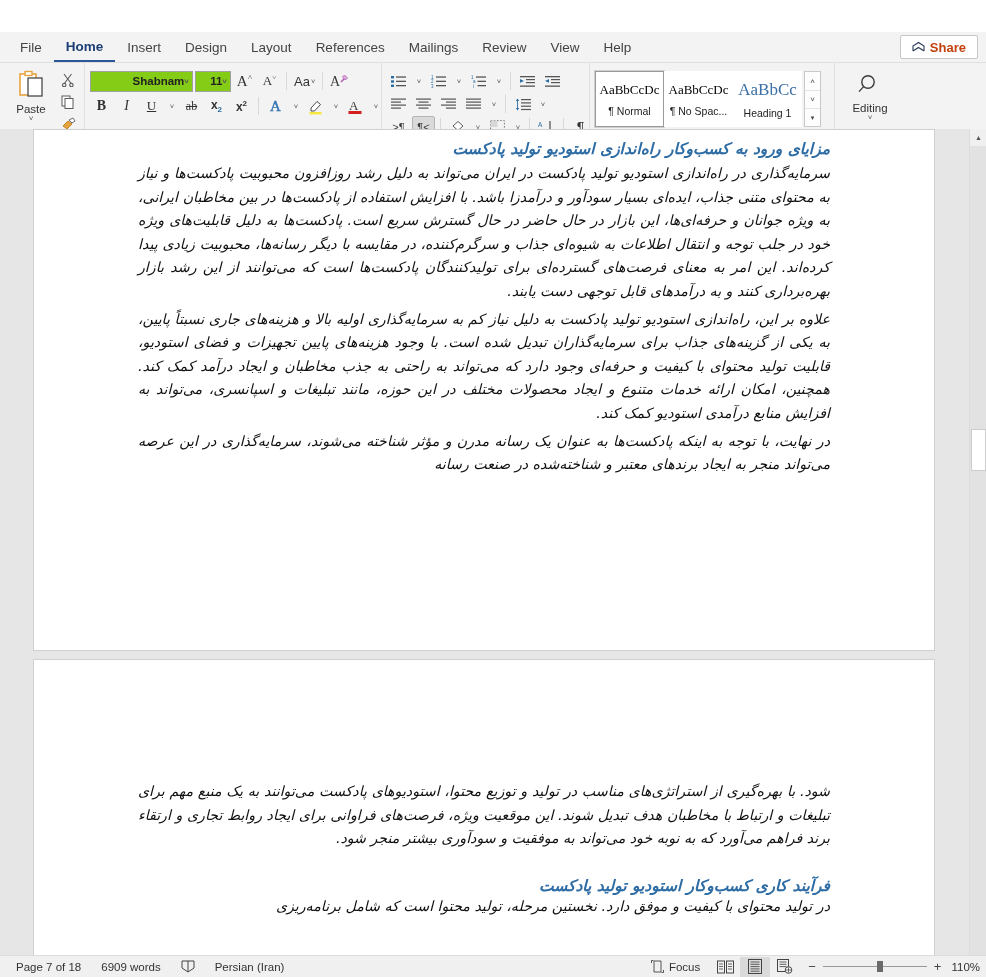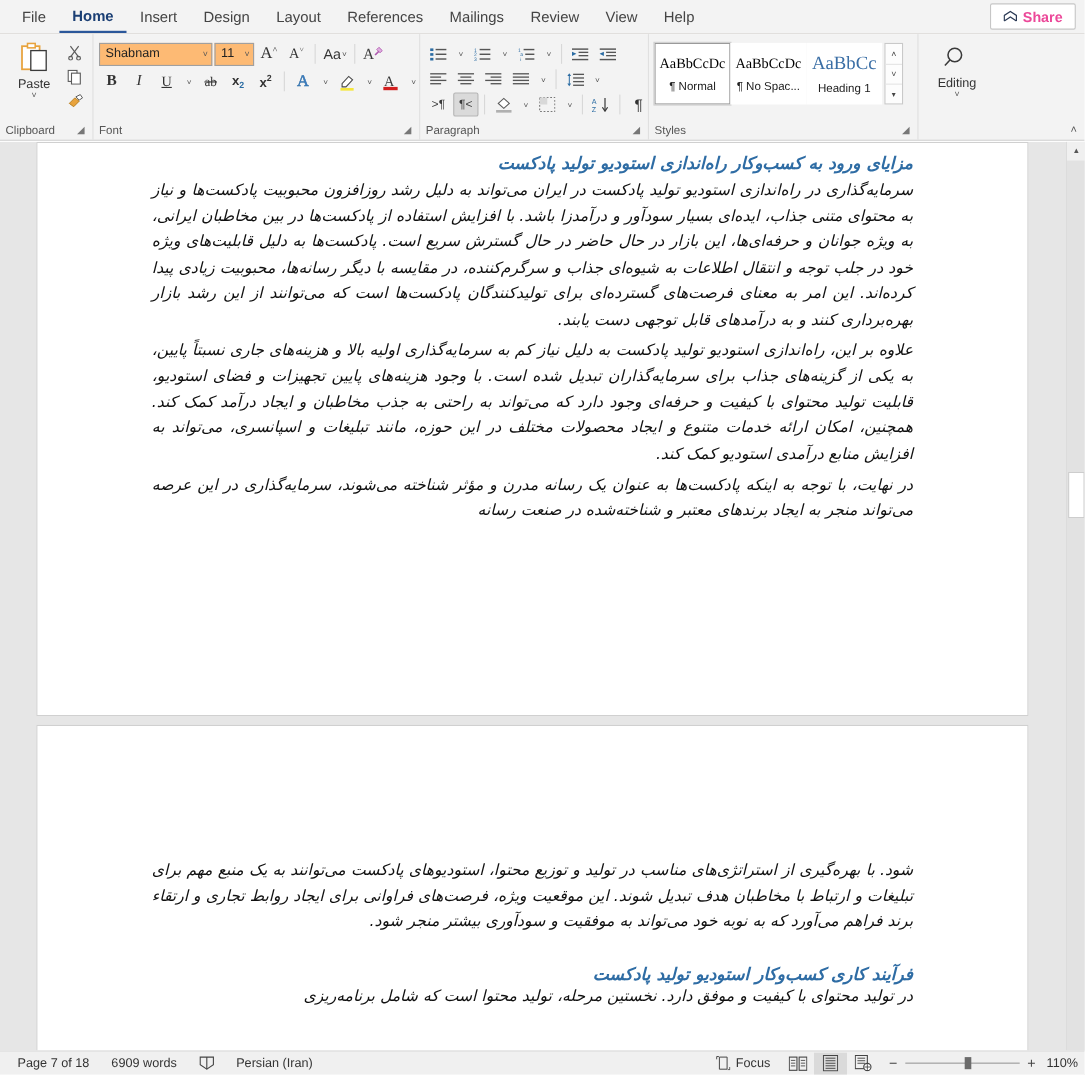--- a/index.html
+++ b/index.html
@@ -13,20 +13,21 @@
 
   
   .tabbar {
     height: 31px;
     background: #f3f3f3;
     border-bottom: 1px solid #e1dfdd;
     display: flex;
     align-items: stretch;
     padding-left: 8px;
     position: relative;
+    margin-top: 32px;
   }
   .tab {
     font-size: 13.5px;
     color: #444444;
     padding: 0 12px;
     display: flex;
     align-items: center;
     cursor: pointer;
     white-space: nowrap;
   }
@@ -38,21 +39,21 @@
   .share-btn {
     position: absolute;
     right: 8px; top: 3px;
     height: 24px;
     display: flex; align-items: center; gap: 5px;
     padding: 0 11px;
     border: 1px solid #c6c6c6;
     background: #ffffff;
     border-radius: 2px;
     font-size: 13px;
-    color: #ec4899;
+    color: #c2410c;
     font-weight: bold;
     cursor: pointer;
   }
 
   
   .ribbon {
     height: 97px;
     background: #f3f3f3;
     border-bottom: 1px solid #d4d4d4;
     display: flex;
@@ -95,25 +96,26 @@
     cursor: pointer; border-radius: 2px;
     font-size: 12px; color: #3a3a3a;
   }
 
   
   .font-rows { display: flex; flex-direction: column; gap: 3px; padding-top: 3px; }
   .frow { display: flex; align-items: center; gap: 2px; }
   .combo {
     height: 21px;
     border: 1px solid #a0a0a0;
-    background: #fdba74;
-    display: flex; align-items: center; justify-content: space-between;
+    background: #84cc16;
+    display: flex; align-items: center; justify-content: flex-end;
     padding: 0 3px 0 5px;
     font-size: 11.5px; color: #222;
     cursor: pointer;
+    font-weight: bold;
   }
   .combo.name { width: 103px; }
   .combo.size { width: 36px; }
   .combo .cv { font-size: 8px; color: #555; }
   .ibtn {
     min-width: 23px; height: 22px;
     display: flex; align-items: center; justify-content: center;
     font-size: 12.5px; color: #333; cursor: pointer; border-radius: 2px;
     padding: 0 2px;
   }

